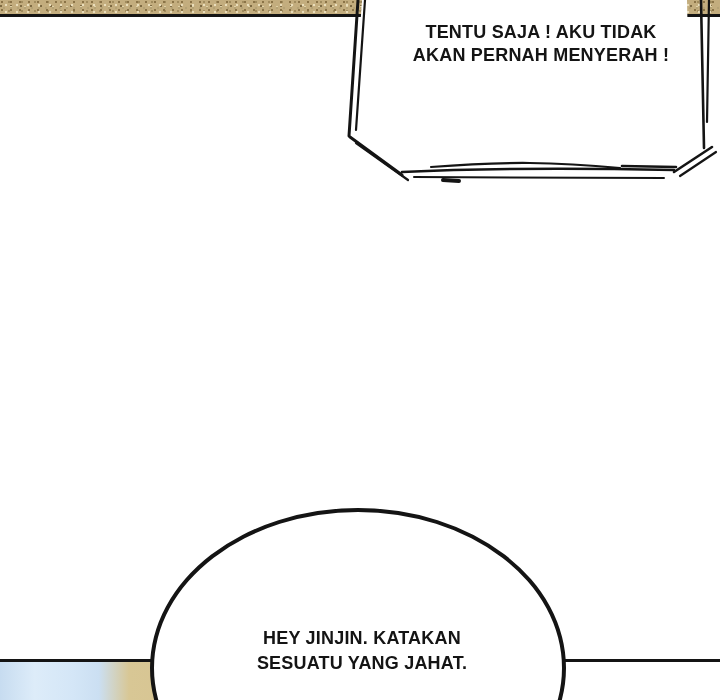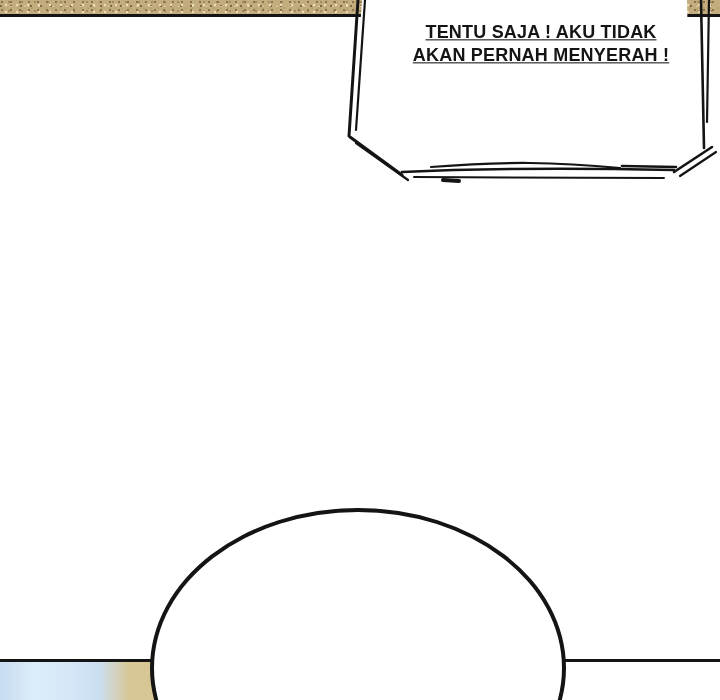--- a/index.html
+++ b/index.html
@@ -49,21 +49,21 @@
     color:var(--ink);
     font-weight:700;
     text-align:center;
     white-space:nowrap;
     letter-spacing:0.2px;
     z-index:3;
   }
   .bubble-text .tline{display:block;transform:scaleY(1.05);}
   .top-bubble-text{
     left:395px;top:21px;width:292px;
-    font-size:18px;line-height:23px;text-decoration:underline;
+    font-size:18px;line-height:23px;
   }
   .bottom-bubble-text{
     left:212px;top:626px;width:300px;
     font-size:18px;line-height:25px;
   }
 
   
   .panel-border-line{
     position:absolute;left:0;top:659px;width:720px;height:3px;
     background:var(--ink);
@@ -123,14 +123,18 @@
     <path class="ln" stroke-width="2.2" d="M373,0 L371,122"></path>
   </svg>
 
   <div class="bubble-text top-bubble-text">
     <span class="tline">TENTU SAJA ! AKU TIDAK</span>
     <span class="tline">AKAN PERNAH MENYERAH !</span>
   </div>
 
   <div class="bottom-bubble"></div>
 
+  <div class="bubble-text bottom-bubble-text">
+    <span class="tline">HEY JINJIN. KATAKAN</span>
+    <span class="tline">SESUATU YANG JAHAT.</span>
+  </div>
 
 </div>
 
 </body></html>

